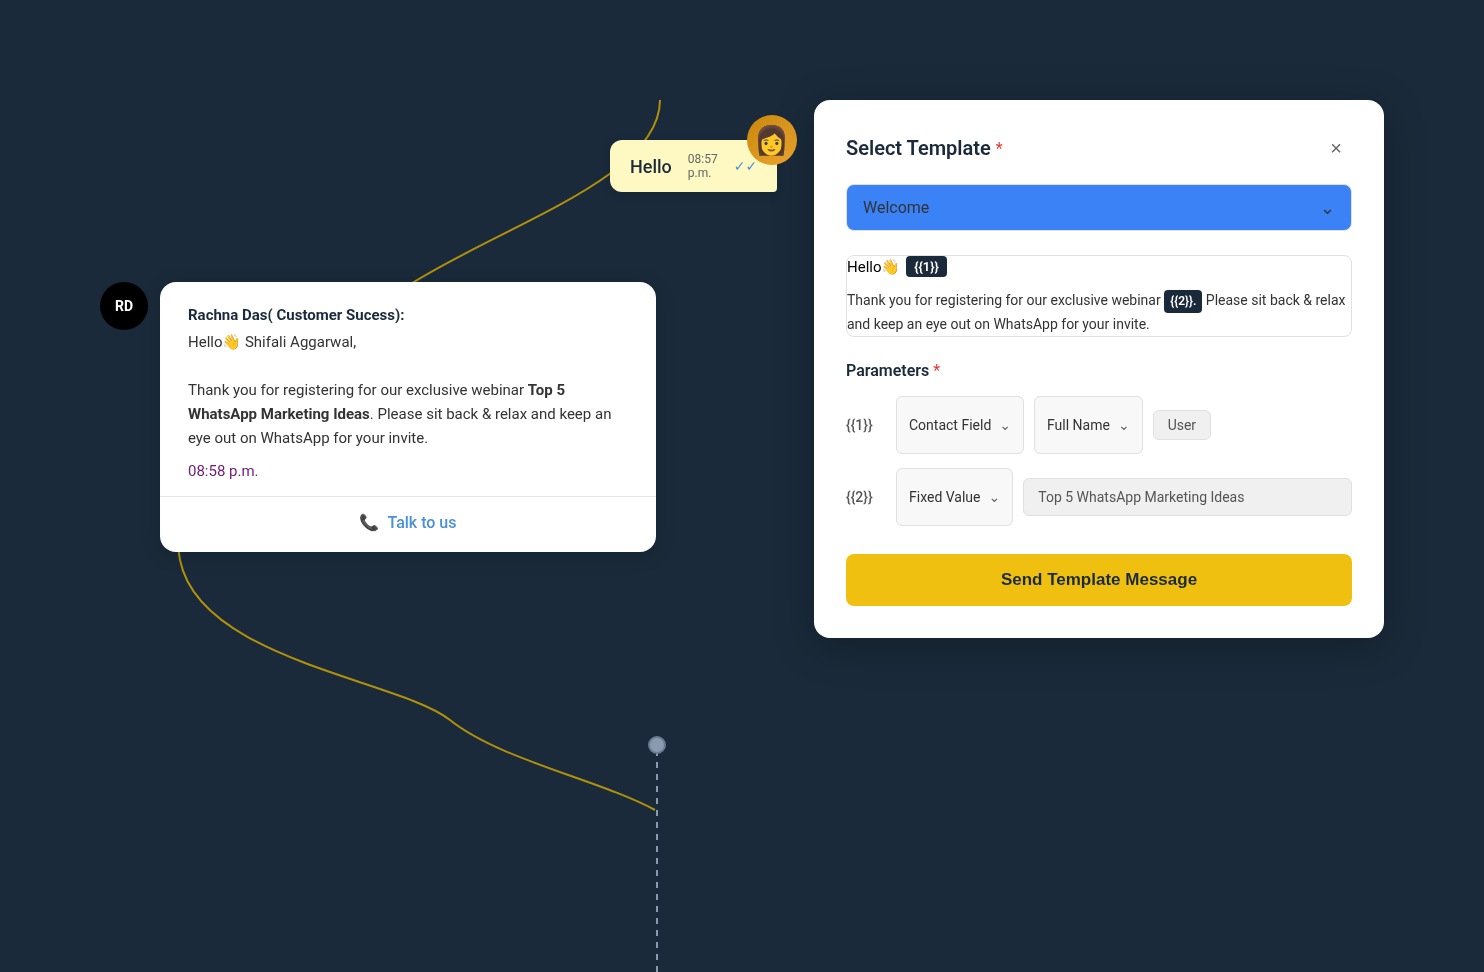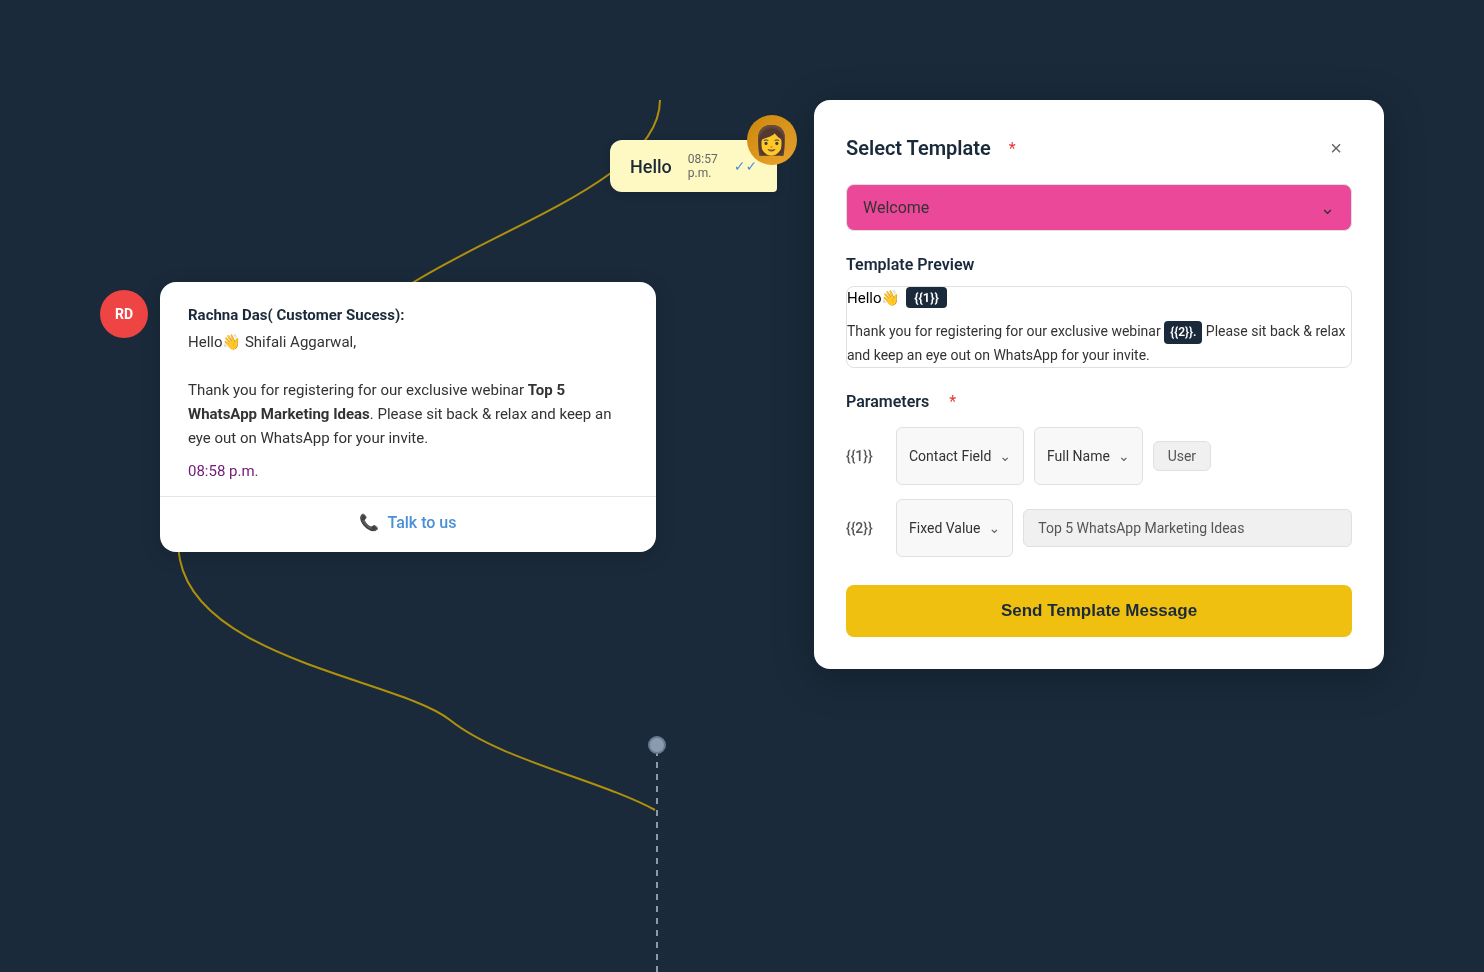--- a/index.html
+++ b/index.html
@@ -65,25 +65,25 @@
       display: flex;
       align-items: center;
       justify-content: center;
       overflow: hidden;
     }
 
     
     .rd-avatar {
       position: absolute;
       left: -20px;
-      top: 8px;
+      top: 0;
       width: 48px;
       height: 48px;
       border-radius: 50%;
-      background: #ef4444;
+      background: #000000;
       display: flex;
       align-items: center;
       justify-content: center;
       color: white;
       font-weight: 700;
       font-size: 14px;
     }
 
     
     .message-card {
@@ -175,21 +175,21 @@
 
     
     .template-select {
       border: 1px solid #e0e0e0;
       border-radius: 8px;
       padding: 12px 16px;
       display: flex;
       justify-content: space-between;
       align-items: center;
       cursor: pointer;
-      background: #ec4899;
+      background: #3b82f6;
       margin-bottom: 24px;
     }
     .template-select-text {
       font-size: 16px;
       color: #333;
     }
     .chevron-down {
       font-size: 18px;
       color: #333;
     }
@@ -359,52 +359,51 @@
   </div>
 
 </div>
 
 <div class="connector-dot"></div>
 
 <div class="modal">
 
   
   <div class="modal-header">
-    <div style="display: flex; align-items: center; gap: 18px;">
+    <div style="display: flex; align-items: center; gap: 5px;">
       <span class="modal-title">Select Template</span>
       <span class="required-star">*</span>
     </div>
     <button class="close-btn">
       <span>×</span>
     </button>
   </div>
 
   
   <div class="template-select">
     <span class="template-select-text">Welcome</span>
     <span class="chevron-down">⌄</span>
   </div>
 
   
-  <div class="section-label">Template Preview</div>
   <div class="preview-box">
     <div class="preview-line1">
       <span>Hello👋</span>
       <span class="param-badge">{{1}}</span>
     </div>
     <div class="preview-body">
       <span>Thank you for registering for our exclusive webinar</span>
       <span class="param-badge-inline">{{2}}.</span>
       <span>Please sit back &amp; relax and keep an eye out on WhatsApp for your invite.</span>
     </div>
   </div>
 
   
   <div class="params-section">
-    <div style="display: flex; align-items: center; gap: 20px; margin-bottom: 16px;">
+    <div style="display: flex; align-items: center; gap: 4px; margin-bottom: 16px;">
       <span class="section-label" style="margin-bottom:0;">Parameters</span>
       <span class="required-star">*</span>
     </div>
 
     <div class="param-row">
       <span class="param-label">{{1}}</span>
       <div class="param-dropdown">
         <span>Contact Field</span>
         <span class="chevron">⌄</span>
       </div>

